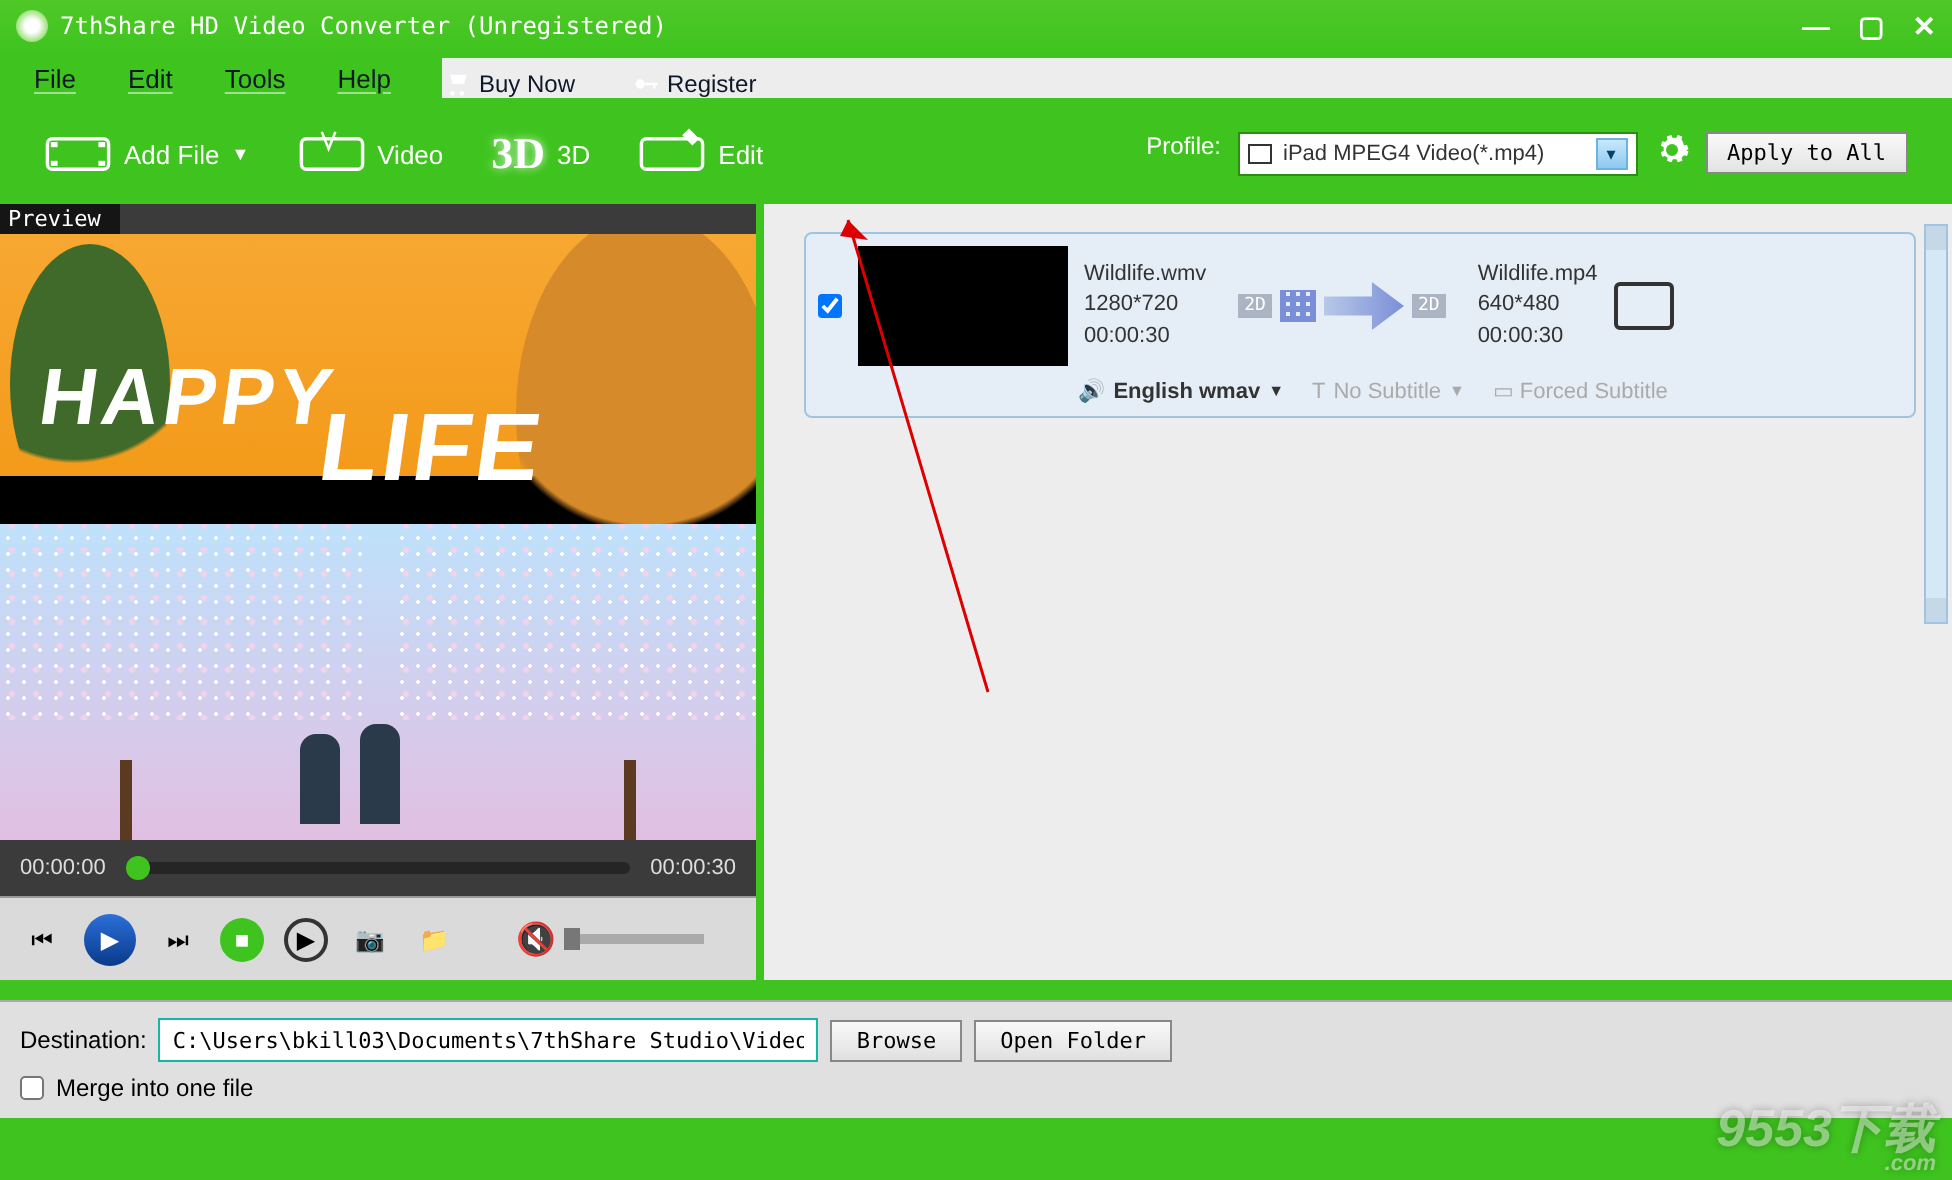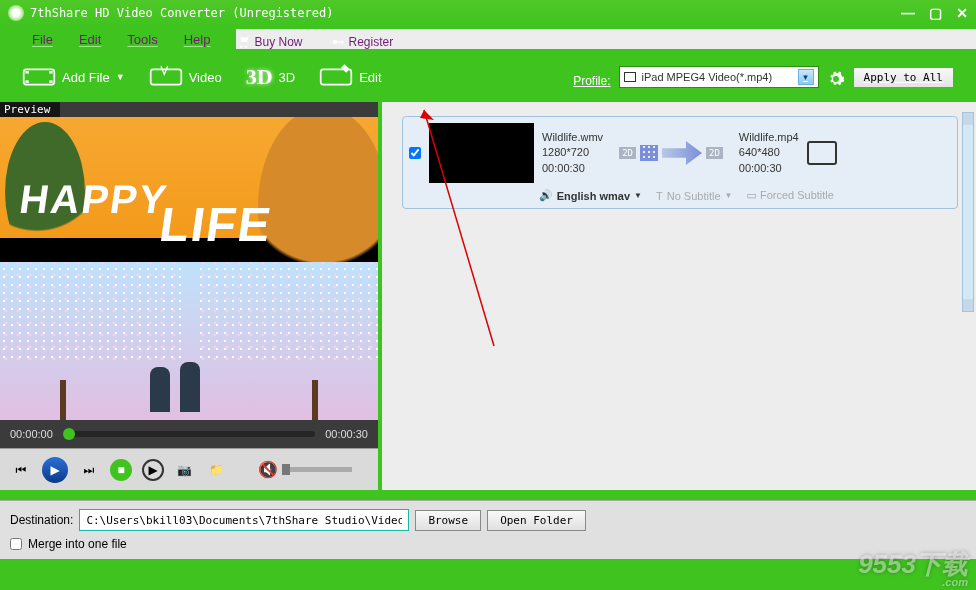--- a/index.html
+++ b/index.html
@@ -6,32 +6,32 @@
 body { width: 976px; height: 590px; overflow: hidden; background: #3fc41f; position: relative; }
 
 
 .titlebar { height: 26px; background: linear-gradient(#4fc828, #3fc41f); display: flex; align-items: center; padding: 0 8px; color: #fff; font-size: 12px; }
 .titlebar .logo { width: 16px; height: 16px; border-radius: 50%; background: radial-gradient(circle, #fff 30%, #9de07a 70%); margin-right: 6px; }
 .titlebar .title { flex: 1; font-family: Consolas, monospace; }
 .wincontrols { display: flex; gap: 14px; font-weight: bold; font-size: 14px; }
 .wincontrols span { cursor: pointer; }
 
 
-.menubar { height: 26px; background: #3fc41f; display: flex; align-items: center; padding-left: 32px; gap: 26px; color: #701a75; font-size: 13px; }
+.menubar { height: 26px; background: #3fc41f; display: flex; align-items: center; padding-left: 17px; gap: 26px; color: #0f172a; font-size: 13px; }
 .menubar .m { cursor: pointer; text-decoration: underline; text-decoration-color: rgba(255,255,255,0.5); text-underline-offset: 2px; }
 .menubar .right { margin-left: auto; display: flex; gap: 28px; padding-right: 12px; font-family: Consolas, monospace; font-size: 12px; }
 .menubar .right span { cursor: pointer; display: flex; align-items: center; gap: 4px; }
 
 
 .toolbar { height: 50px; background: #3fc41f; display: flex; align-items: center; padding: 0 22px; gap: 24px; color: #fff; font-family: Consolas, monospace; font-size: 13px; }
 .tool { display: flex; align-items: center; gap: 6px; cursor: pointer; }
 .tool svg { width: 34px; height: 26px; }
 .tool .caret { font-size: 9px; }
 .tool3d { font-size: 22px; font-weight: bold; font-family: Georgia, serif; color: #fff; text-shadow: 0 0 4px rgba(255,255,255,0.8); }
-.toolbar .profile-group { margin-left: auto; display: flex; align-items: flex-end; gap: 8px; text-decoration: underline; }
+.toolbar .profile-group { margin-left: auto; display: flex; align-items: flex-start; gap: 8px; }
 .profile-group label { font-size: 12px; }
 .profile-select { width: 200px; height: 22px; background: #fff; border: 1px solid #2a8f10; display: flex; align-items: center; padding: 0 4px; font-size: 11px; font-family: Consolas, monospace; color: #333; cursor: pointer; }
 .profile-select .icon { width: 12px; height: 10px; border: 1px solid #333; margin-right: 6px; }
 .profile-select .dd { margin-left: auto; width: 16px; height: 16px; background: linear-gradient(#c8e8fc, #8ec8f0); display: flex; align-items: center; justify-content: center; font-size: 9px; color: #03416b; border: 1px solid #6bb3e0; }
 .gear { width: 18px; height: 18px; color: #fff; cursor: pointer; }
 .apply-btn { background: linear-gradient(#f9f9f9,#e3e3e3); border: 1px solid #888; padding: 3px 10px; font-size: 11px; font-family: Consolas, monospace; cursor: pointer; }
 
 
 .main { display: flex; height: 388px; }
 .left { width: 382px; background: #3b3b3b; display: flex; flex-direction: column; border-right: 4px solid #3fc41f; }

